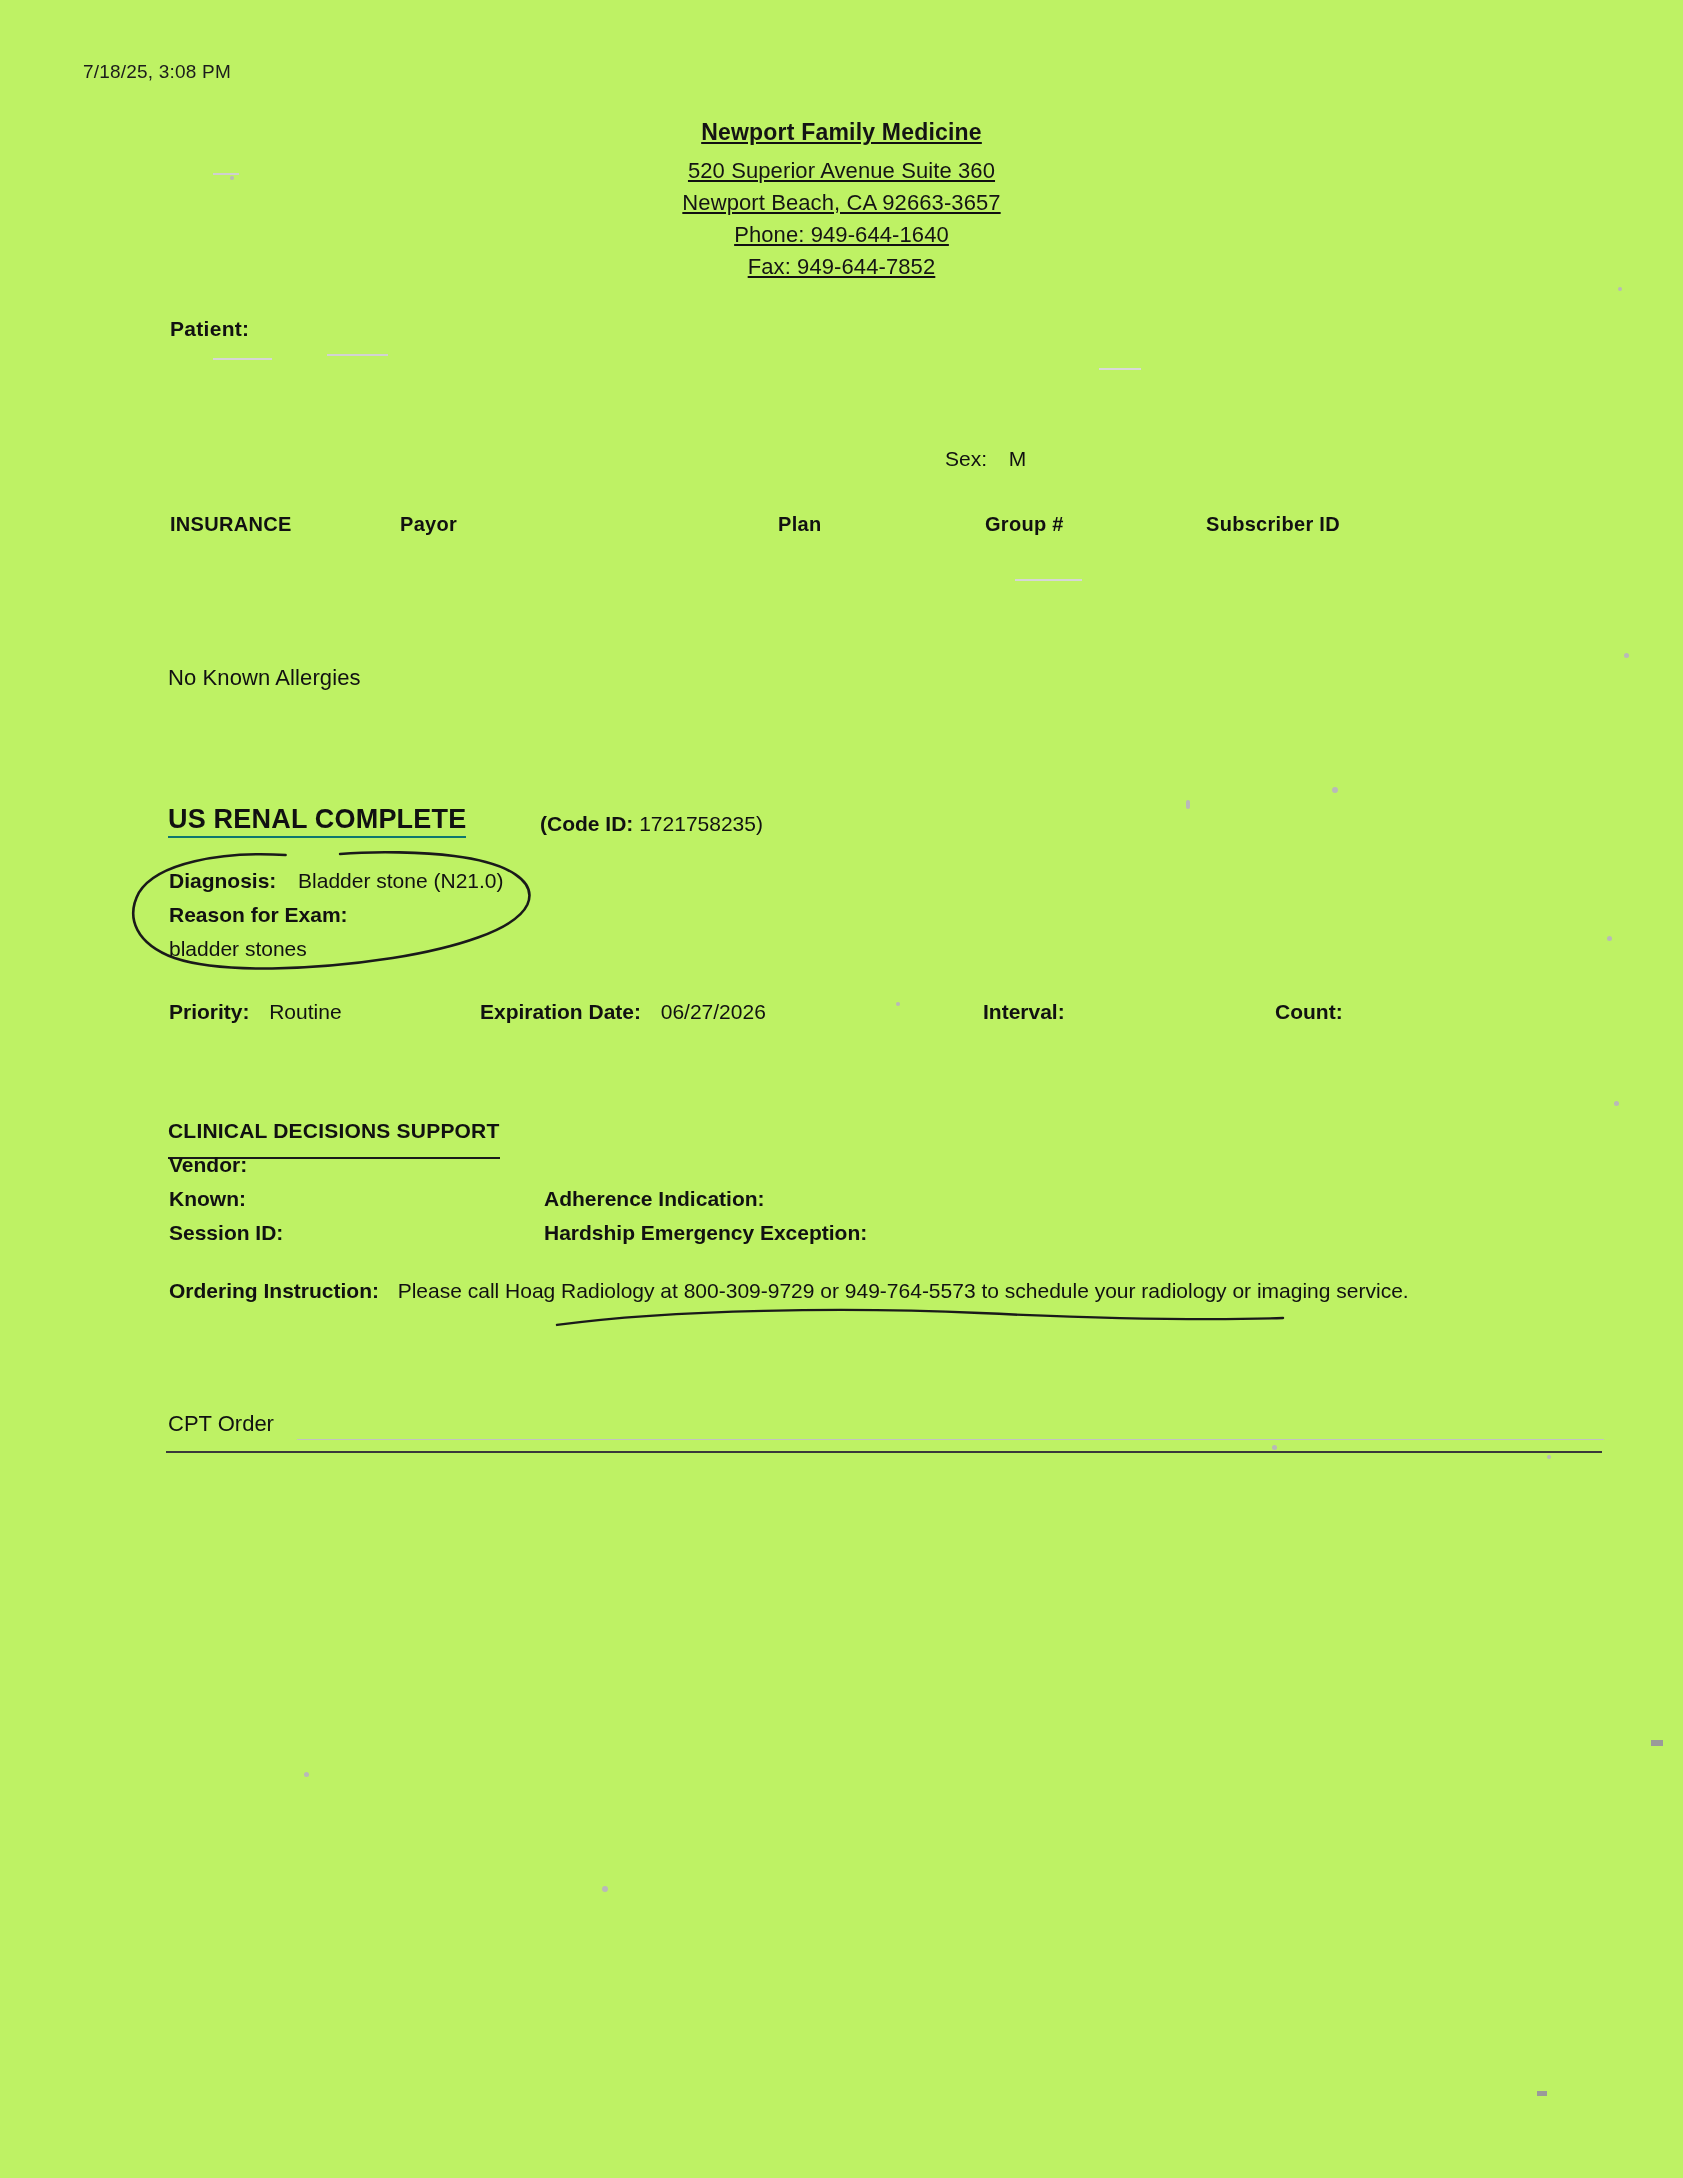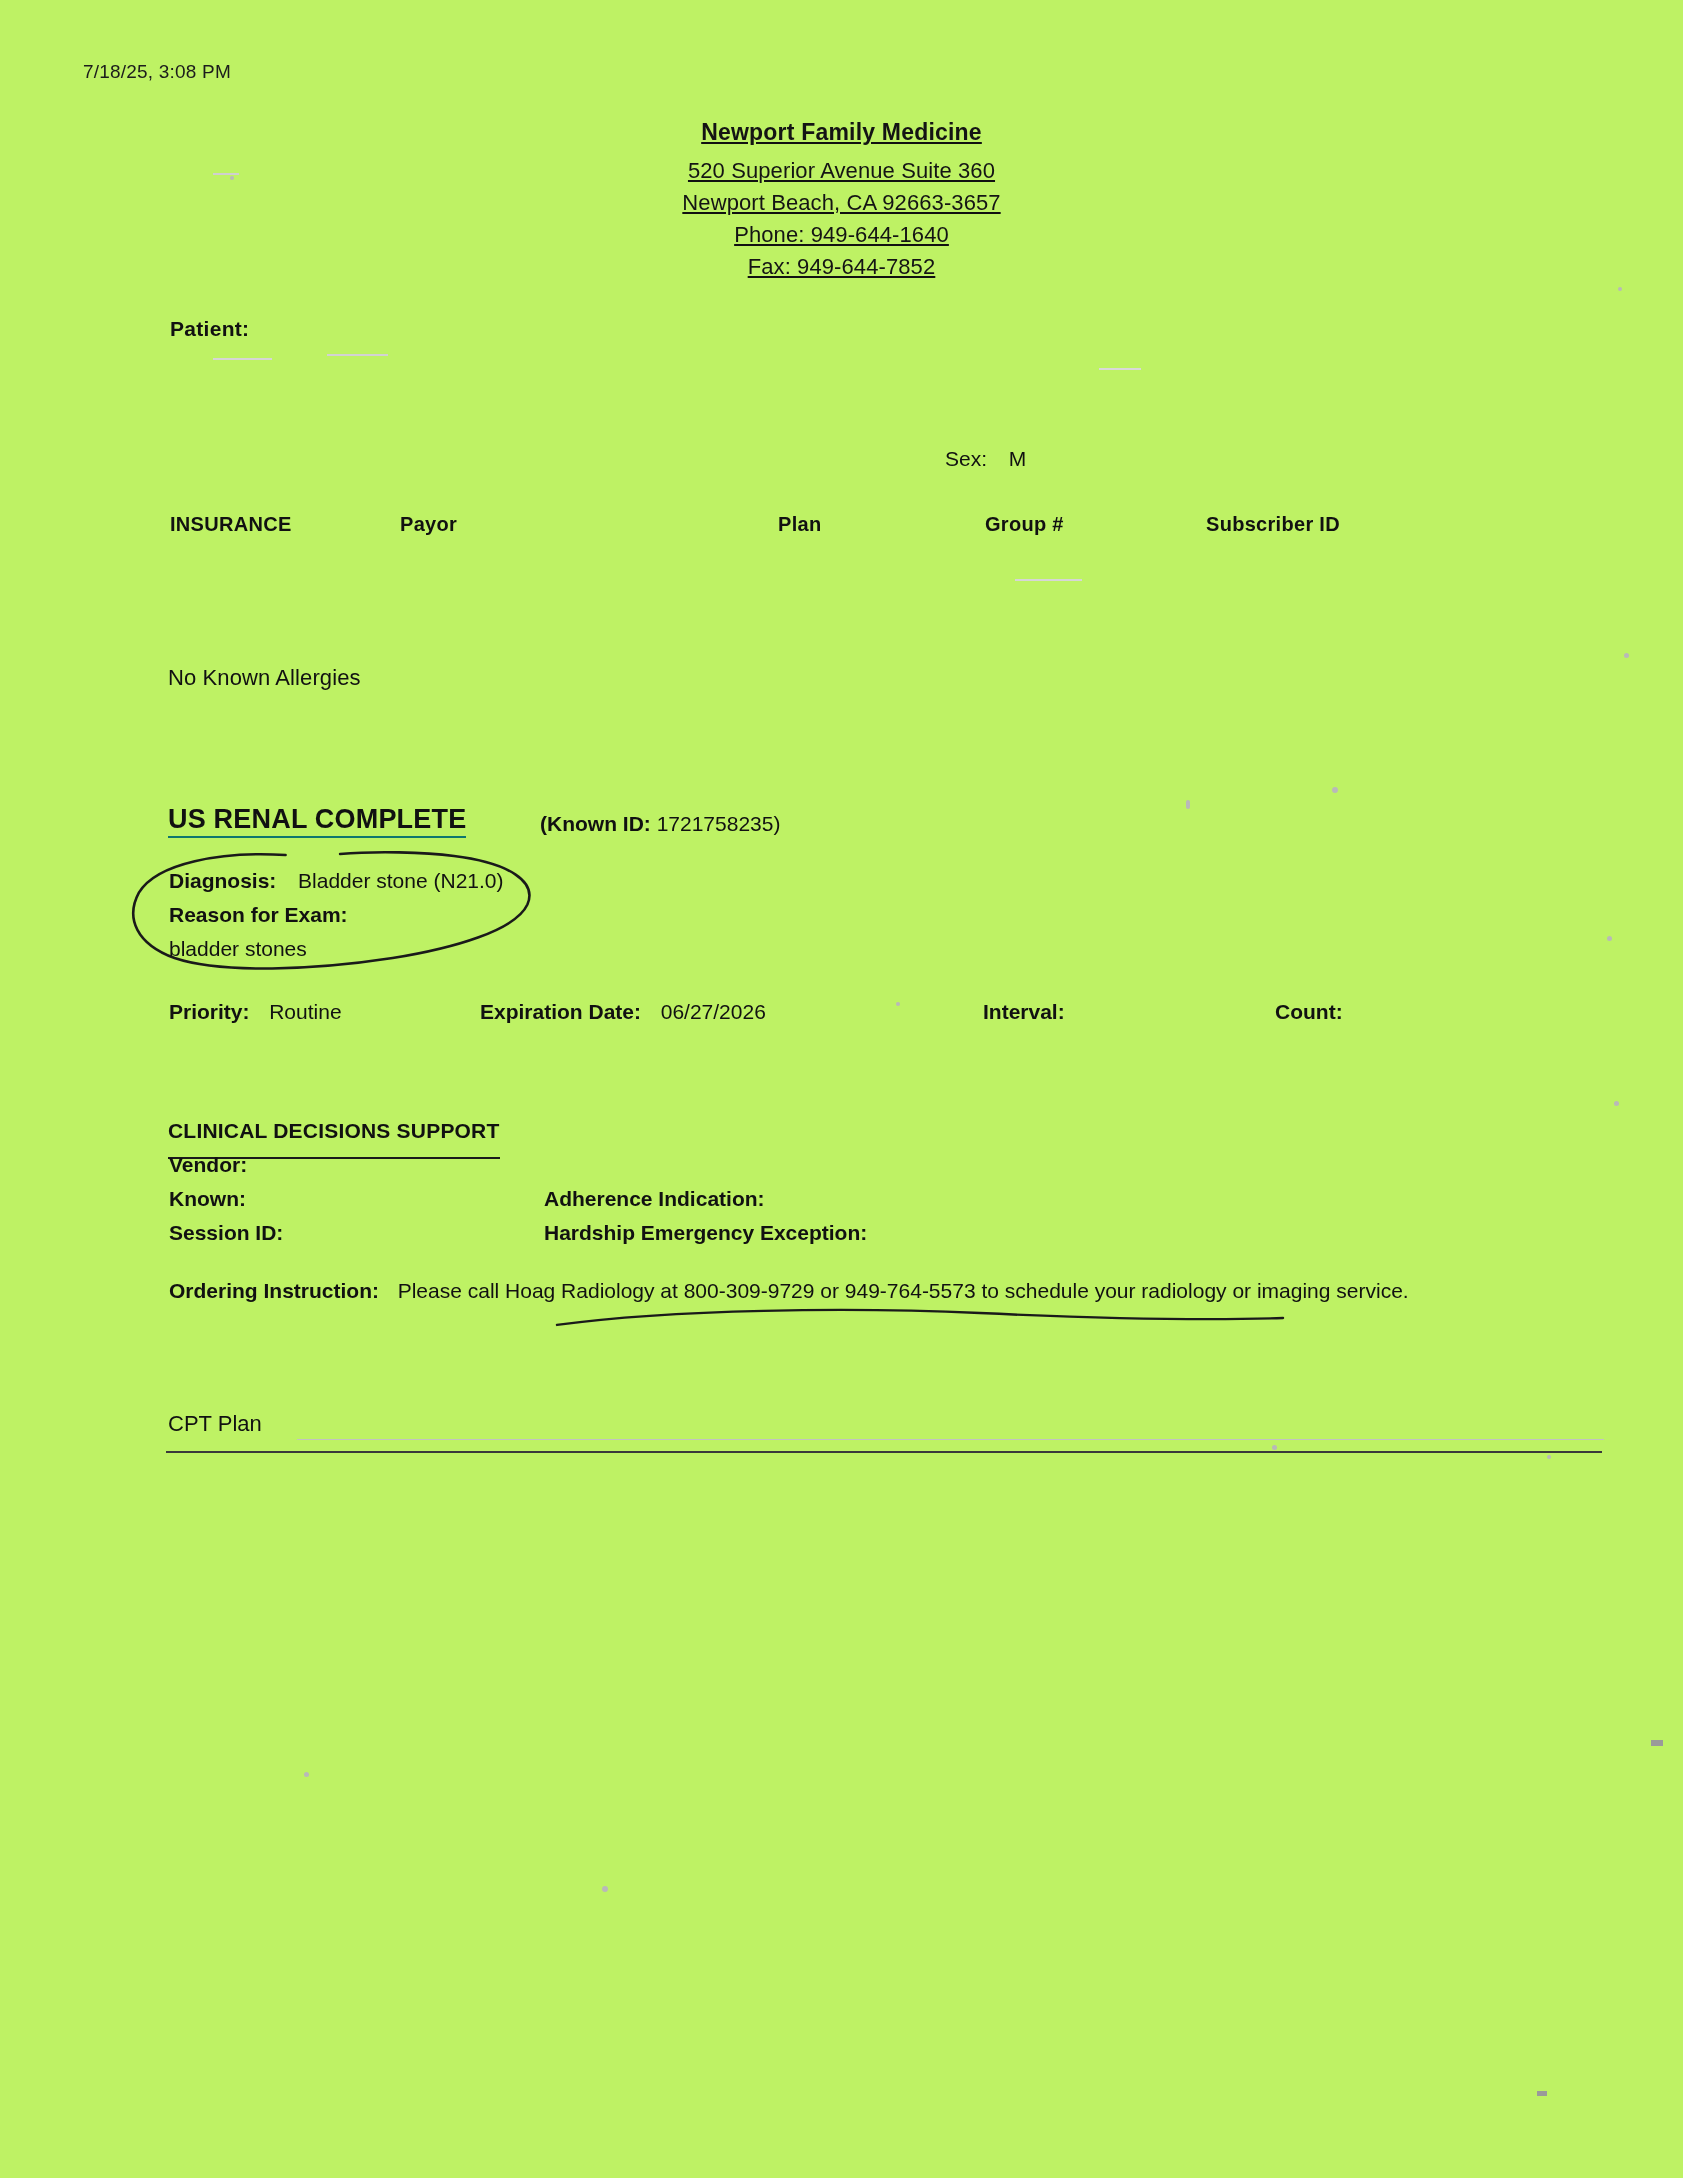--- a/index.html
+++ b/index.html
@@ -243,21 +243,21 @@
   <div class="ins-header ins-insurance">INSURANCE</div>
   <div class="ins-header ins-payor">Payor</div>
   <div class="ins-header ins-plan">Plan</div>
   <div class="ins-header ins-group">Group #</div>
   <div class="ins-header ins-subscriber">Subscriber ID</div>
 
   <div class="allergies">No Known Allergies</div>
 
   <div class="order-title">US RENAL COMPLETE</div>
   <div class="order-id">
-    <span>(Known ID:</span>
+    <span>(Code ID:</span>
     <span class="plain">1721758235)</span>
   </div>
 
   <div class="diagnosis-row">
     <span class="b">Diagnosis:</span>
     <span style="display:inline-block;width:10px"></span>
     <span>Bladder stone (N21.0)</span>
   </div>
   <div class="reason-label">Reason for Exam:</div>
   <div class="reason-value">bladder stones</div>
@@ -289,21 +289,21 @@
   <div class="ordering-instruction">
     <span class="b">Ordering Instruction:</span>
     <span style="display:inline-block;width:7px"></span>
     <span>Please call Hoag Radiology at 800-309-9729 or 949-764-5573 to schedule your radiology or imaging service.</span>
   </div>
 
   <svg class="ink-underline" viewBox="0 0 740 26" xmlns="http://www.w3.org/2000/svg">
     <path d="M3 20 C120 4, 300 2, 430 8 C540 13, 650 16, 736 13" fill="none" stroke="#1a1a1a" stroke-width="2.4" stroke-linecap="round"></path>
   </svg>
 
-  <div class="cpt">CPT Plan</div>
+  <div class="cpt">CPT Order</div>
   <div class="cpt-rule-faint"></div>
   <div class="cpt-rule"></div>
 
   <div class="speck" style="left:230px; top:176px; width:4px; height:4px;"></div>
   <div class="speck" style="left:1618px; top:287px; width:4px; height:4px;"></div>
   <div class="speck" style="left:1624px; top:653px; width:5px; height:5px;"></div>
   <div class="speck" style="left:1332px; top:787px; width:6px; height:6px;"></div>
   <div class="speck" style="left:1186px; top:800px; width:4px; height:9px; border-radius:2px;"></div>
   <div class="speck" style="left:1607px; top:936px; width:5px; height:5px;"></div>
   <div class="speck" style="left:1614px; top:1101px; width:5px; height:5px;"></div>

